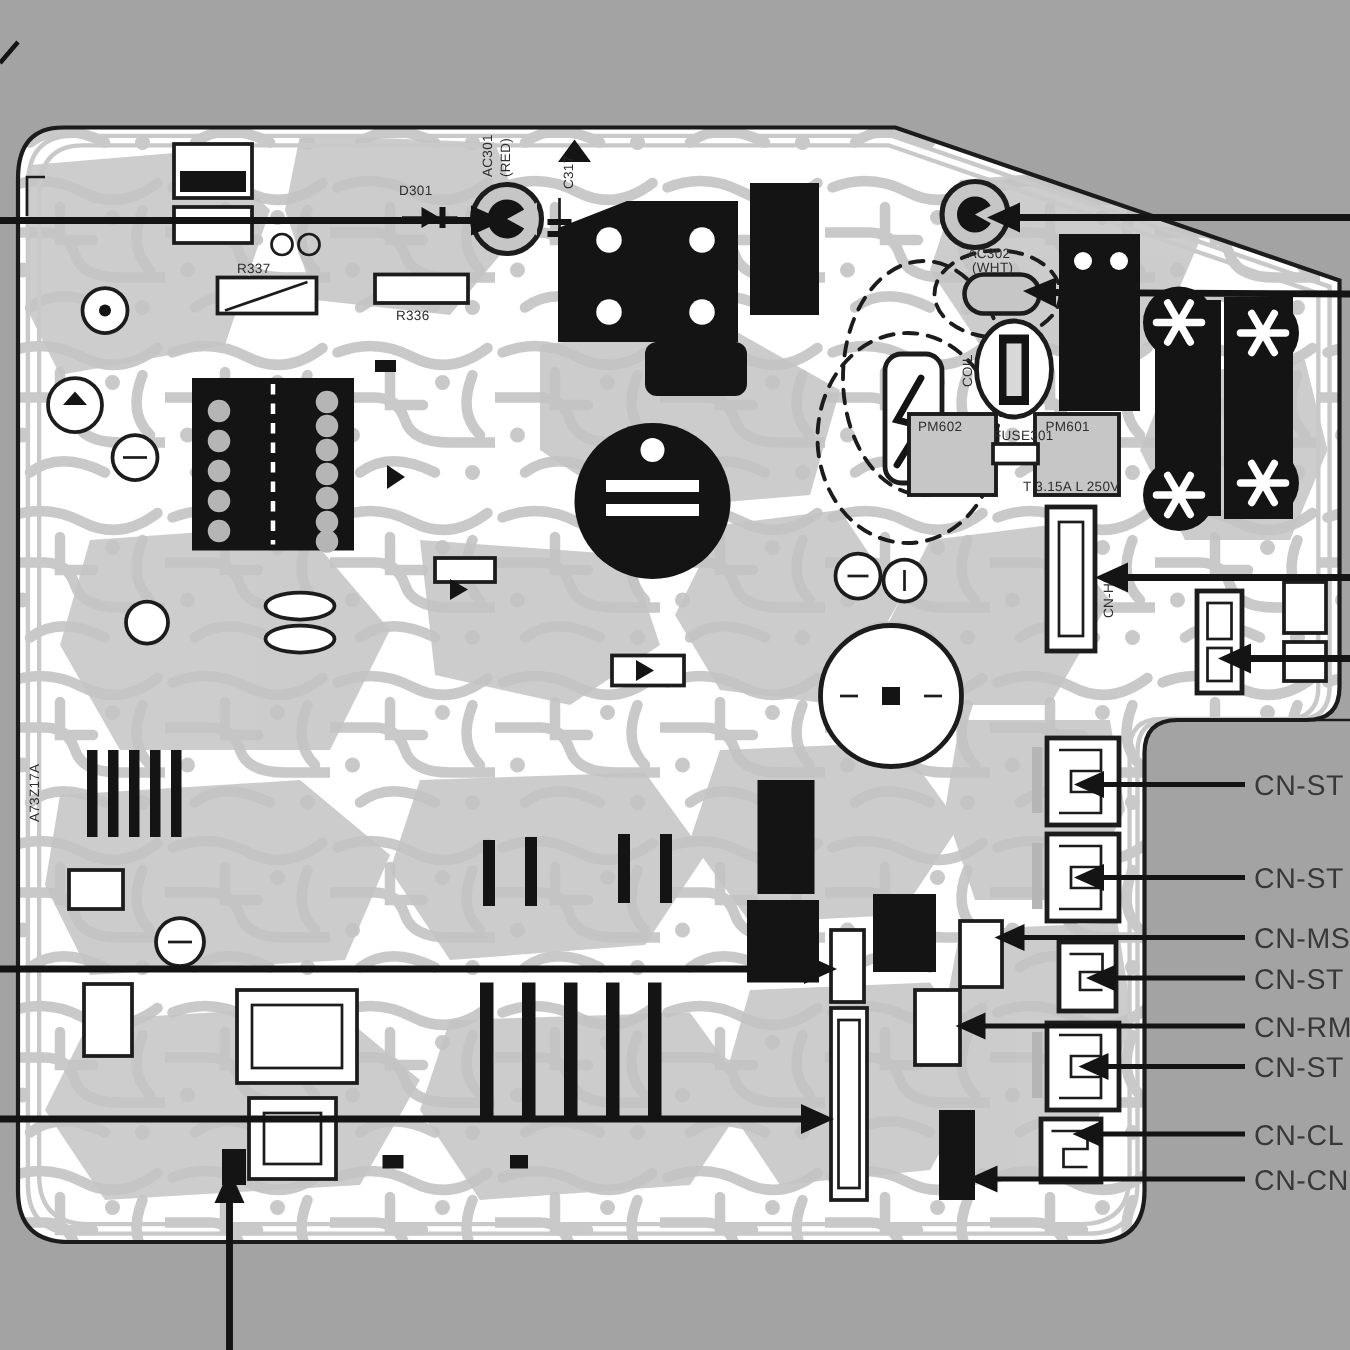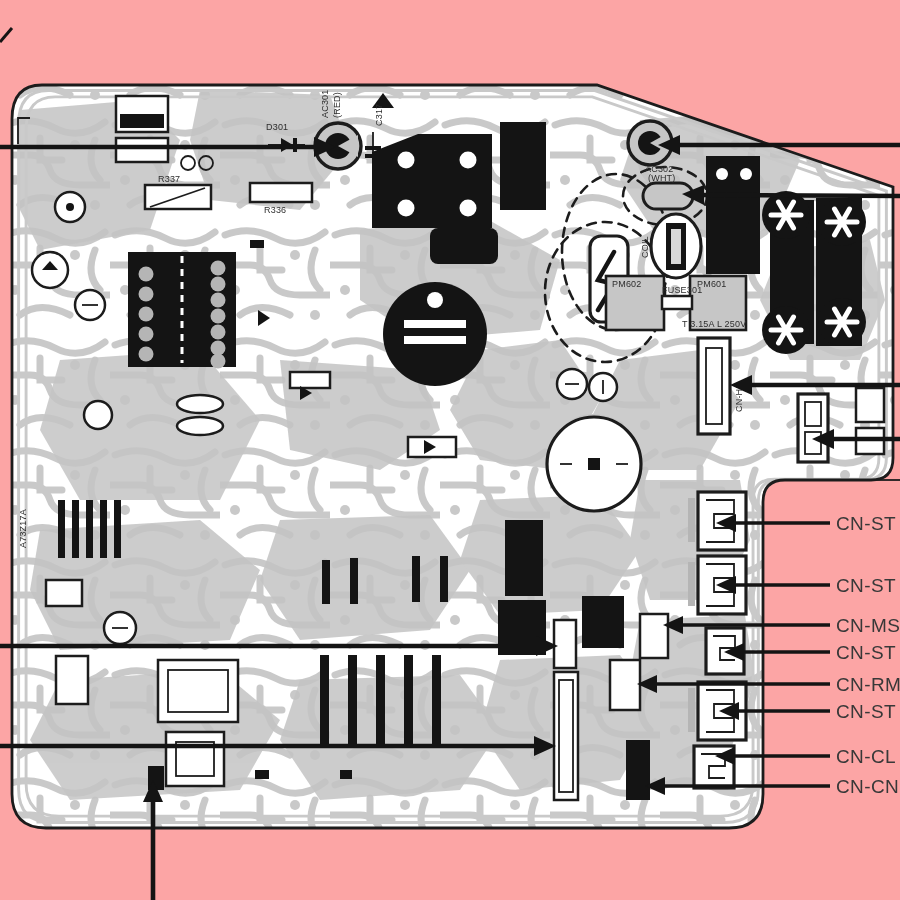--- a/index.html
+++ b/index.html
@@ -1,16 +1,16 @@
 <!DOCTYPE html>
 <html><head>
 <meta charset="utf-8">
 <style>
   html,body{margin:0;padding:0;background:#fff;}
-  .stage{position:relative;width:900px;height:900px;background:#fca5a5;overflow:hidden;
+  .stage{position:relative;width:900px;height:900px;background:#a3a3a3;overflow:hidden;
          font-family:"Liberation Sans",sans-serif;}
   svg{display:block}
   .blk{fill:#141414;stroke:none}
   .wht{fill:#ffffff;stroke:#1c1c1c;stroke-width:2.5}
   .wht3{fill:#ffffff;stroke:#1c1c1c;stroke-width:3.2}
   .gry{fill:#c6c6c6;stroke:#1c1c1c;stroke-width:2.6}
   .pin{fill:#b5b5b5;stroke:none}
   .thin{fill:none;stroke:#1c1c1c;stroke-width:1.8}
   .ldr{stroke:#141414;stroke-width:4.6;fill:none}
   .ldrthin{stroke:#141414;stroke-width:3.4;fill:none}

